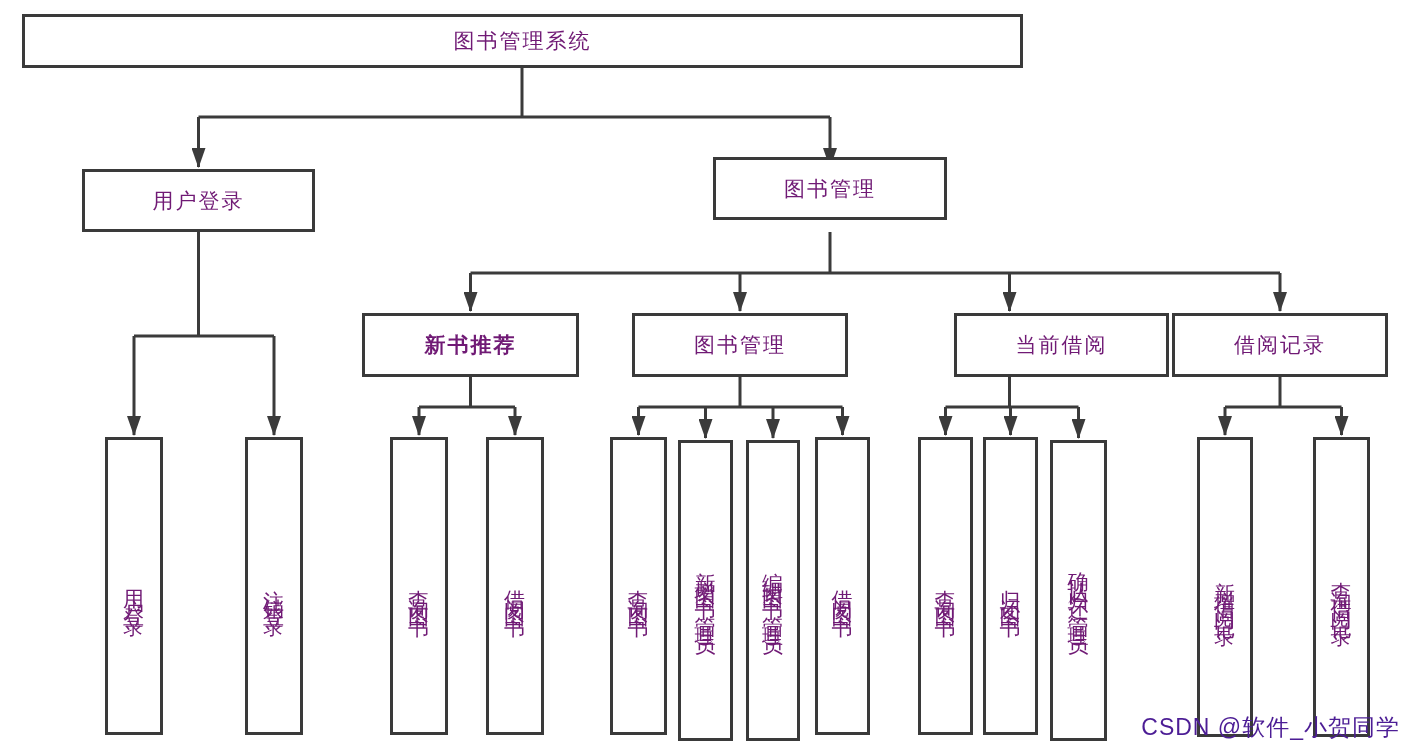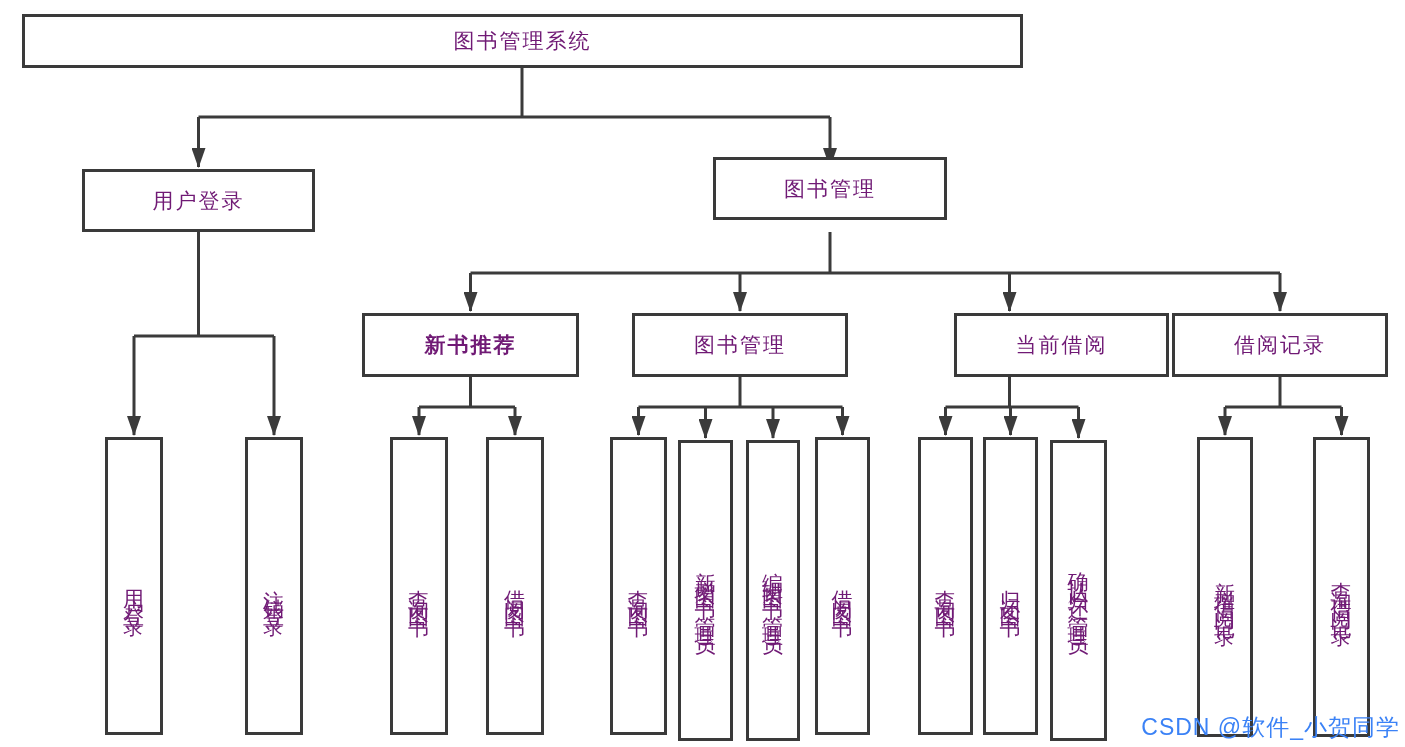--- a/index.html
+++ b/index.html
@@ -44,21 +44,21 @@
     line-height: 1;
     letter-spacing: 9px;
     white-space: nowrap;
     margin-bottom: -9px;
   }
   .watermark {
     position: absolute;
     right: 5px;
     bottom: 4px;
     font-size: 23px;
-    color: #3b82f6;
+    color: #4c1d95;
     letter-spacing: 1px;
     white-space: nowrap;
   }
   svg path.c {
     stroke: #3b3b3b;
     stroke-width: 3;
     fill: none;
   }
 </style>
 </head>

